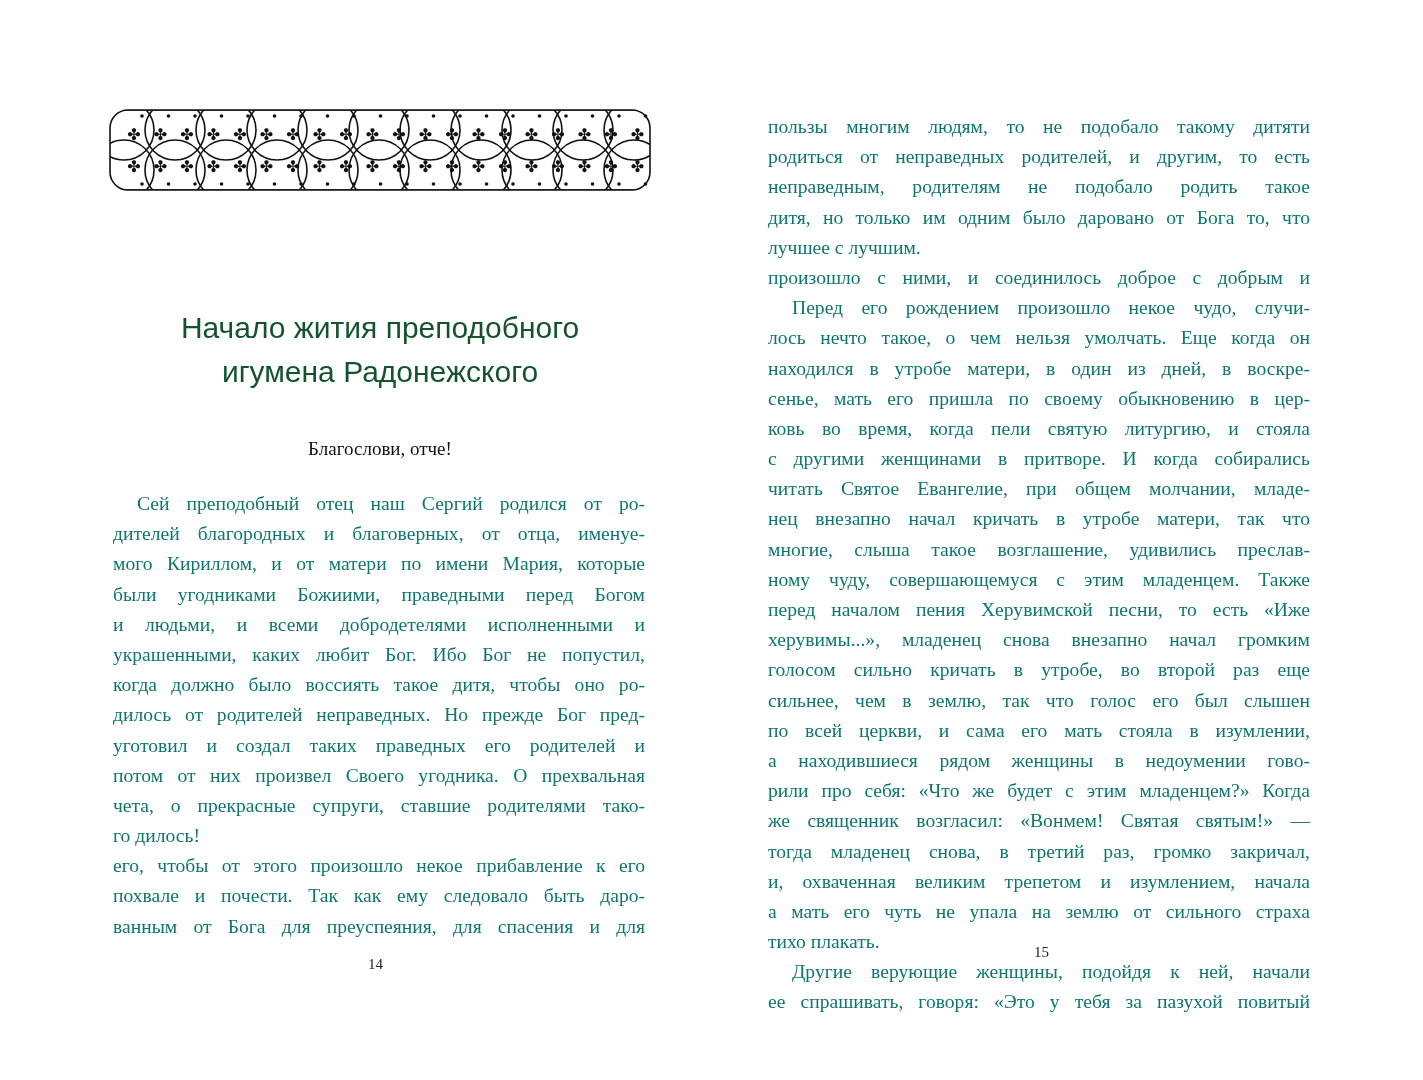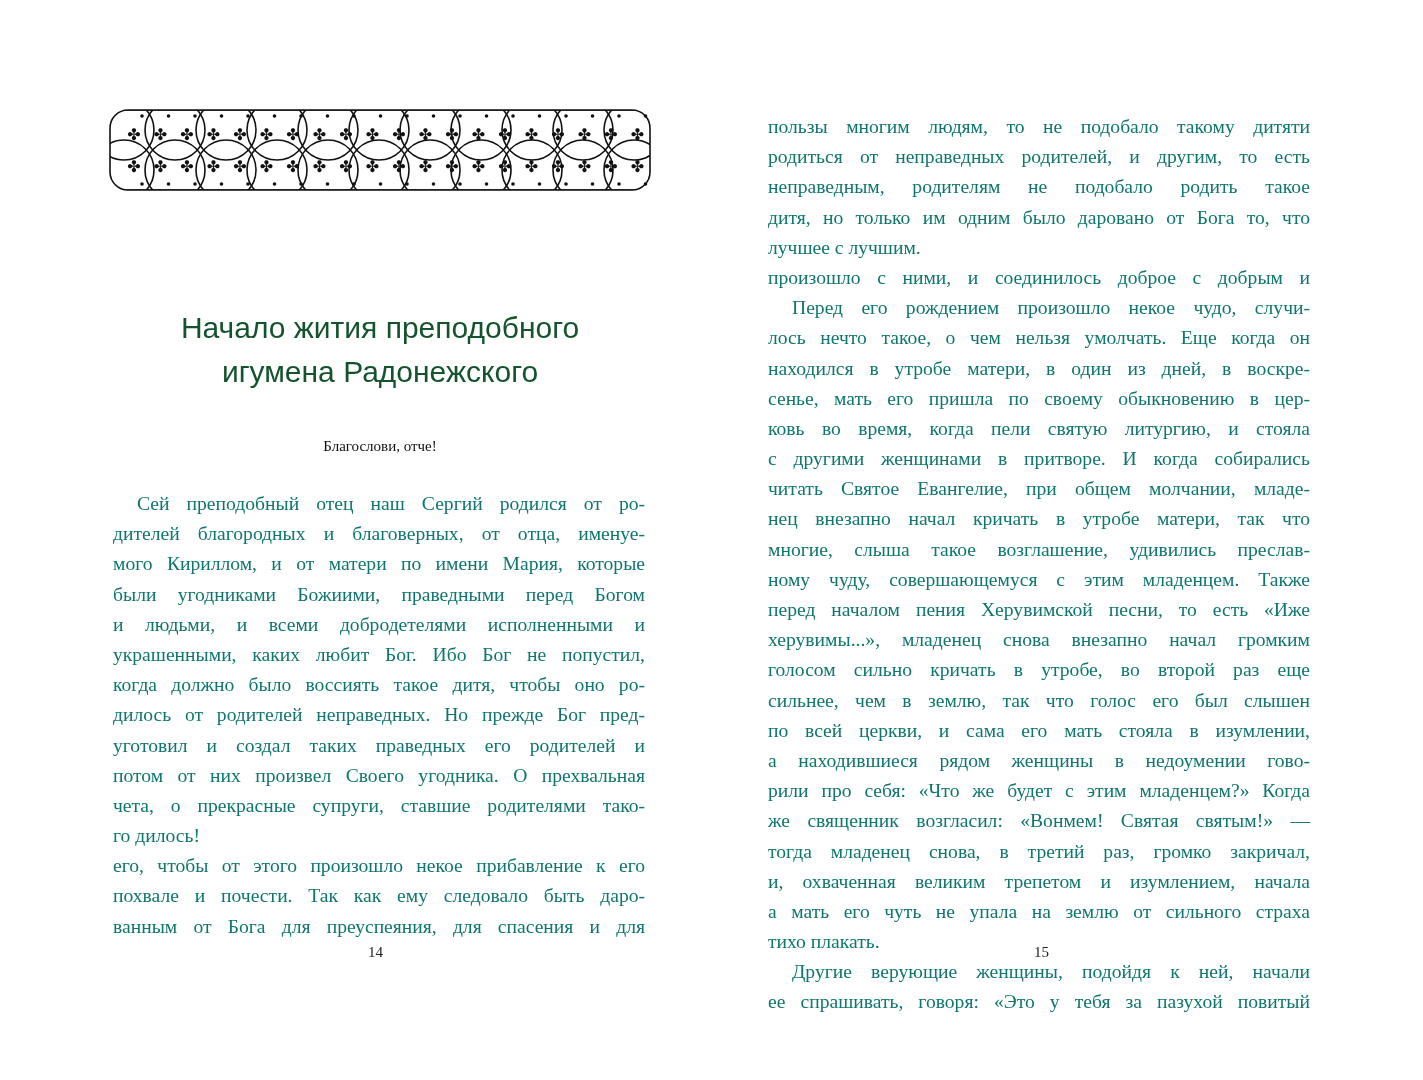--- a/index.html
+++ b/index.html
@@ -6,30 +6,30 @@
     body { width: 1423px; height: 1080px; position: relative; overflow: hidden;
            font-family: "DejaVu Serif", "Liberation Serif", serif; color: #1a1a1a; }
     .page { position: absolute; top: 0; height: 1080px; }
     #page-left { left: 0; width: 712px; }
     #page-right { left: 712px; width: 711px; }
     .ornament { position: absolute; left: 104px; top: 104px; width: 552px; height: 92px; }
     .chapter-title { position: absolute; left: 104px; width: 552px; top: 298px;
       text-align: center; font-family: Liberation Sans, sans-serif; font-size: 30px; line-height: 44px; color: #14532d; margin-top: 8px; }
     .chapter-title div { white-space: nowrap; }
     .blessing { position: absolute; left: 104px; width: 552px; top: 438px; text-align: center;
-      font-family: "Liberation Serif", serif; font-size: 15px; color: #111; }
+      font-family: "Liberation Serif", serif; font-size: 19px; color: #111; }
     .text-block { position: absolute; font-family: Liberation Serif, serif; font-size: 19.6px;
       line-height: 30.2px; color: #0f766e; }
     .text-block .line { white-space: nowrap; text-align: justify; text-align-last: justify; height: 30.2px; }
     .text-block .line.last { text-align-last: left; }
     .text-block .line.indent { padding-left: 24px; }
     #left-text { left: 113px; width: 532px; top: 489px; }
     #right-text { left: 768px; width: 542px; top: 112px; }
     .folio { position: absolute; top: 944px; font-family: "Liberation Serif", serif; font-size: 15px; color: #222; }
-    #folio-left { left: 368px; }
+    #folio-left { left: 368px; margin-top: 12px; }
     #folio-right { left: 1034px; text-align: center; }
   </style>
 </head>
 <body>
 
 <div class="page" id="page-left">
   <svg class="ornament" id="ornament" viewBox="0 0 552 92" xmlns="http://www.w3.org/2000/svg">
       <clipPath id="orn-clip">
         <rect x="6" y="6" width="540" height="80" rx="18"></rect>
       </clipPath>

